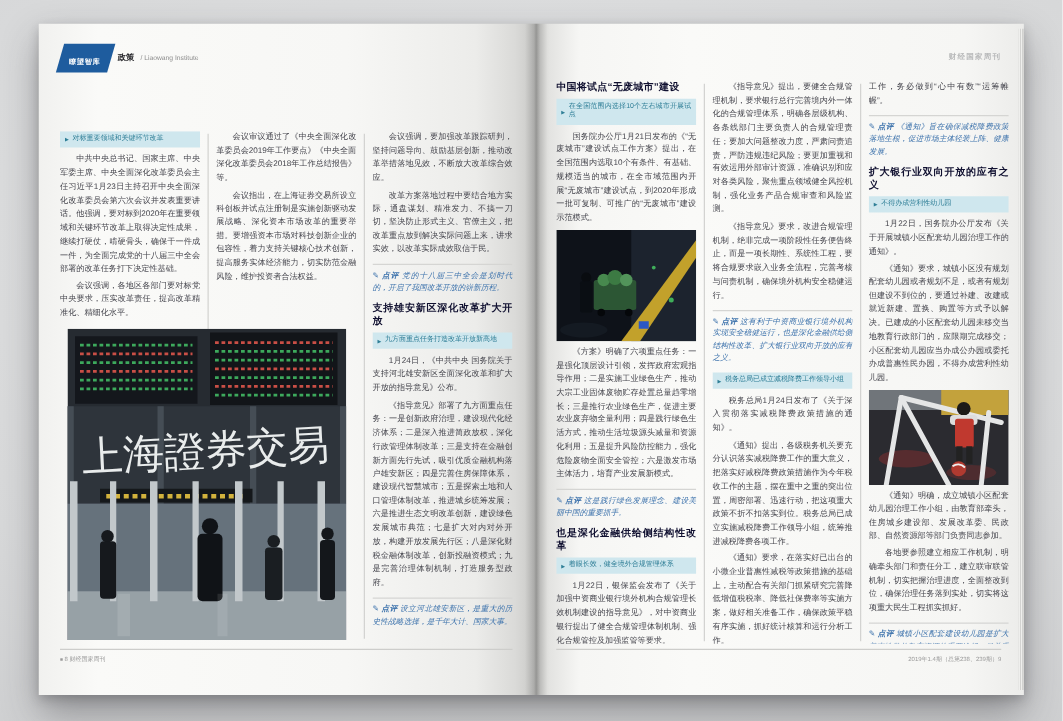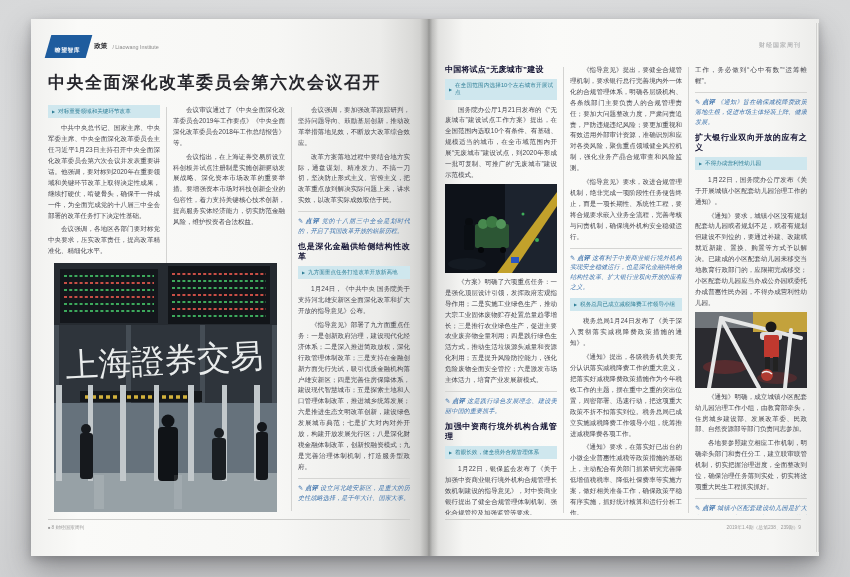--- a/index.html
+++ b/index.html
@@ -66,21 +66,20 @@
 <div class="stage">
   <div class="spread">
 
     <section class="page left">
       <div class="ph">
         <span class="badge"><span>瞭望智库</span></span>
         <span class="sec">政策</span>
         <span class="sec-en">/ Liaowang Institute</span>
       </div>
 
-      <h1 class="title">中央全面深化改革委员会第六次会议召开</h1>
 
       <div class="vr" style="left:135px;top:88px;height:404px;"></div>
       <div class="vr" style="left:260px;top:88px;height:404px;"></div>
 
       <div class="col" style="left:17px;top:86px;height:154px;">
         <div class="hl">
             <span>对标重要领域和关键环节改革</span>
           </div>
         <p>中共中央总书记、国家主席、中央军委主席、中央全面深化改革委员会主任习近平1月23日主持召开中央全面深化改革委员会第六次会议并发表重要讲话。他强调，要对标到2020年在重要领域和关键环节改革上取得决定性成果，继续打硬仗，啃硬骨头，确保干一件成一件，为全面完成党的十八届三中全会部署的改革任务打下决定性基础。</p>
         <p>会议强调，各地区各部门要对标党中央要求，压实改革责任，提高改革精准化、精细化水平。</p>
@@ -91,21 +90,21 @@
         <p>会议指出，在上海证券交易所设立科创板并试点注册制是实施创新驱动发展战略、深化资本市场改革的重要举措。要增强资本市场对科技创新企业的包容性，着力支持关键核心技术创新，提高服务实体经济能力，切实防范金融风险，维护投资者合法权益。</p>
       </div>
 
       <div class="col" style="left:267px;top:86px;height:406px;">
         <p>会议强调，要加强改革跟踪研判，坚持问题导向、鼓励基层创新，推动改革举措落地见效，不断放大改革综合效应。</p>
         <p>改革方案落地过程中要结合地方实际，通盘谋划、精准发力、不搞一刀切，坚决防止形式主义、官僚主义，把改革重点放到解决实际问题上来，讲求实效，以改革实际成效取信于民。</p>
         <div class="comment">
           <span class="lbl">点评</span>
           <span>党的十八届三中全会是划时代的，开启了我国改革开放的崭新历程。</span>
         </div>
-        <h2 class="sec-h">也是深化金融供给侧结构性改革</h2>
+        <h2 class="sec-h">支持雄安新区深化改革扩大开放</h2>
         <div class="hl">
             <span>九方面重点任务打造改革开放新高地</span>
           </div>
         <p>1月24日，《中共中央 国务院关于支持河北雄安新区全面深化改革和扩大开放的指导意见》公布。</p>
         <p>《指导意见》部署了九方面重点任务：一是创新政府治理，建设现代化经济体系；二是深入推进简政放权，深化行政管理体制改革；三是支持在金融创新方面先行先试，吸引优质金融机构落户雄安新区；四是完善住房保障体系，建设现代智慧城市；五是探索土地和人口管理体制改革，推进城乡统筹发展；六是推进生态文明改革创新，建设绿色发展城市典范；七是扩大对内对外开放，构建开放发展先行区；八是深化财税金融体制改革，创新投融资模式；九是完善治理体制机制，打造服务型政府。</p>
         <div class="comment">
           <span class="lbl">点评</span>
           <span>设立河北雄安新区，是重大的历史性战略选择，是千年大计、国家大事。</span>
         </div>
       </div>
@@ -196,21 +195,21 @@
             <rect x="19" y="41" width="10" height="25" rx="2" fill="#0a0e13"></rect>
           <rect x="66" y="73" width="8" height="6" fill="#2b57c4"></rect>
           <circle cx="92" cy="56" r="2" fill="#3fae5a"></circle>
             <circle cx="78" cy="30" r="1.5" fill="#3fae5a"></circle>
         </svg>
         <p>《方案》明确了六项重点任务：一是强化顶层设计引领，发挥政府宏观指导作用；二是实施工业绿色生产，推动大宗工业固体废物贮存处置总量趋零增长；三是推行农业绿色生产，促进主要农业废弃物全量利用；四是践行绿色生活方式，推动生活垃圾源头减量和资源化利用；五是提升风险防控能力，强化危险废物全面安全管控；六是激发市场主体活力，培育产业发展新模式。</p>
         <div class="comment">
           <span class="lbl">点评</span>
           <span>这是践行绿色发展理念、建设美丽中国的重要抓手。</span>
         </div>
-        <h2 class="sec-h">加强中资商行境外机构合规管理</h2>
+        <h2 class="sec-h">也是深化金融供给侧结构性改革</h2>
         <div class="hl">
             <span>着眼长效，健全境外合规管理体系</span>
           </div>
         <p>1月22日，银保监会发布了《关于加强中资商业银行境外机构合规管理长效机制建设的指导意见》，对中资商业银行提出了健全合规管理体制机制、强化合规管控及加强监管等要求。</p>
       </div>
 
       <div class="col" style="left:142px;top:46px;height:450px;">
         <p>《指导意见》提出，要健全合规管理机制，要求银行总行完善境内外一体化的合规管理体系，明确各层级机构、各条线部门主要负责人的合规管理责任；要加大问题整改力度，严肃问责追责，严防违规违纪风险；要更加重视和有效运用外部审计资源，准确识别和应对各类风险，聚焦重点领域健全风控机制，强化业务产品合规审查和风险监测。</p>
         <p>《指导意见》要求，改进合规管理机制，绝非完成一项阶段性任务便告终止，而是一项长期性、系统性工程，要将合规要求嵌入业务全流程，完善考核与问责机制，确保境外机构安全稳健运行。</p>
         <div class="comment">

